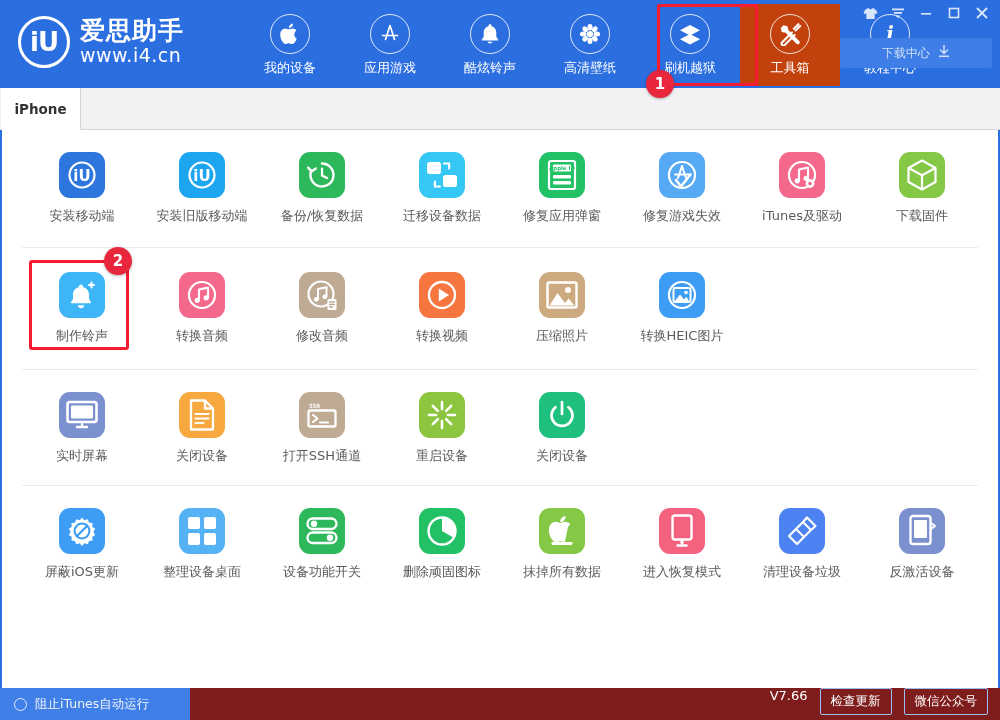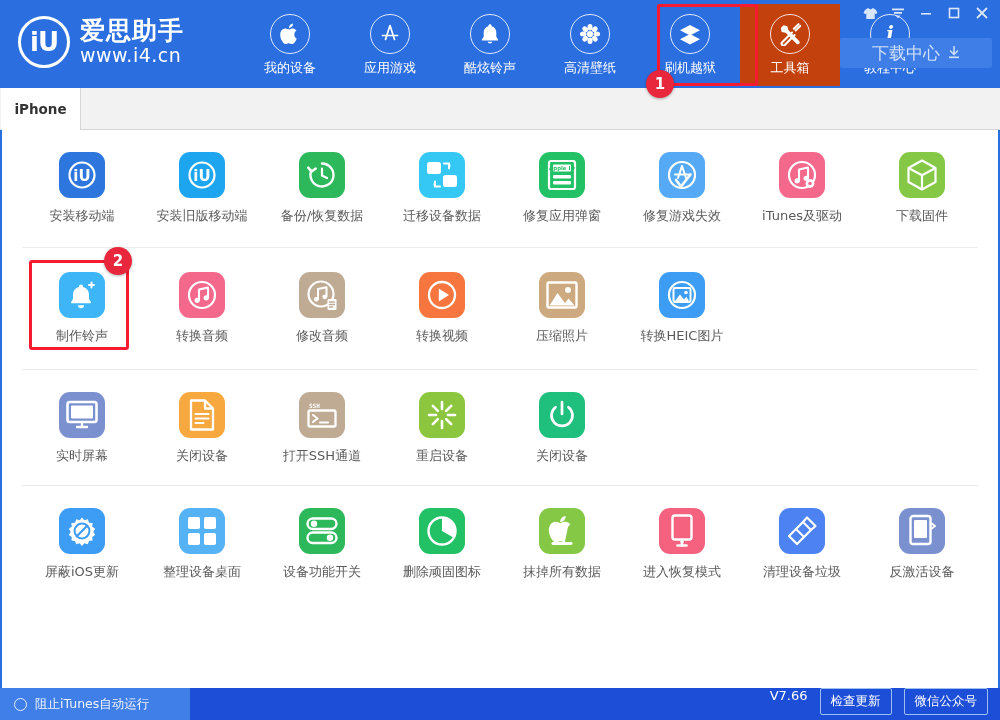--- a/index.html
+++ b/index.html
@@ -80,21 +80,21 @@
   .winbtn {
     width: 28px; height: 22px;
     display: flex; align-items: center; justify-content: center;
     color: #d9e6fb; cursor: pointer;
   }
   .dl-center {
     position: absolute; right: 8px; top: 38px;
     width: 152px; height: 30px;
     background: #3f7ee6; border-radius: 2px;
     display: flex; align-items: center; justify-content: center;
-    gap: 8px; color: #cfe0fa; font-size: 17px; cursor: pointer;
+    gap: 8px; color: #cfe0fa; font-size: 12px; cursor: pointer;
     font-family: "DejaVu Sans", sans-serif;
   }
 
   
   .tabstrip {
     position: absolute; left: 0; top: 88px;
     width: 1000px; height: 42px;
     background: #f2f2f2;
     border-bottom: 1px solid #d6d6d6;
     font-weight: bold;
@@ -161,21 +161,21 @@
     box-shadow: 0 1px 3px rgba(0,0,0,.3);
     z-index: 40;
   }
   #badge1 { left: 646px; top: 70px; }
   #badge2 { left: 104px; top: 247px; }
 
   
   .footer {
     position: absolute; left: 0; bottom: 0;
     width: 1000px; height: 32px;
-    background: #1d4ed8;
+    background: #7f1d1d;
     padding-left: 11px;
   }
   .itunes-toggle {
     position: absolute; left: 0; top: 0;
     width: 190px; height: 32px;
     background: #407fe7;
     display: flex; align-items: center; gap: 8px;
     padding-left: 14px; cursor: pointer;
   }
   .circle-ico {

